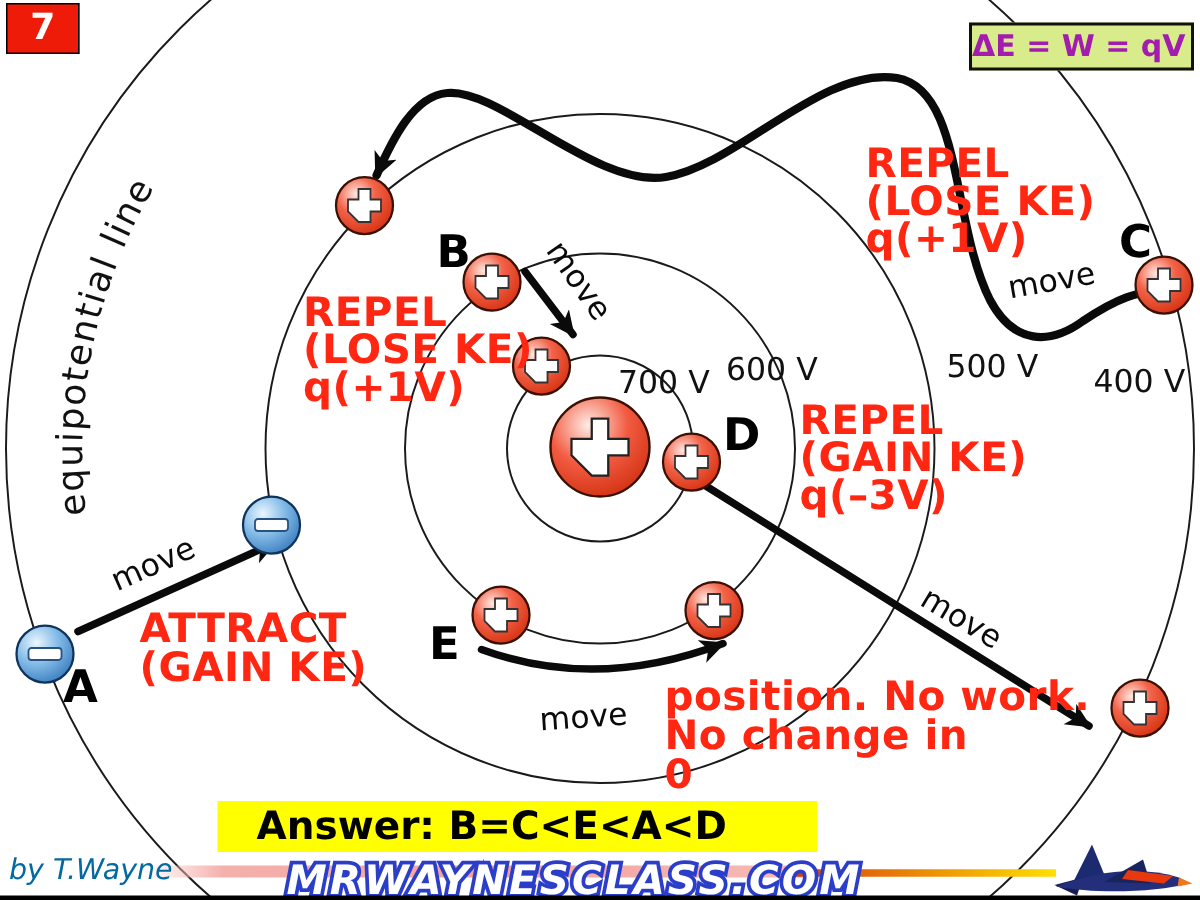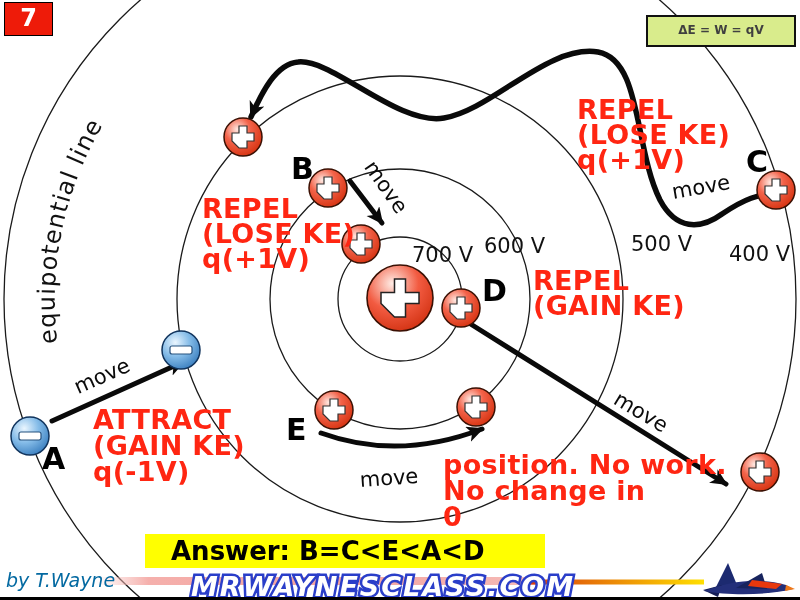--- a/index.html
+++ b/index.html
@@ -8,21 +8,21 @@
     font-family:"DejaVu Sans","Liberation Sans",sans-serif;
   }
   .stage svg{position:absolute;left:0;top:0;}
   .abs{position:absolute;white-space:nowrap;}
   .slide-num{
     left:4px;top:2px;width:47px;height:32px;background:#ee1b09;border:1px solid #000;
     color:#fff;font-weight:bold;font-size:24px;text-align:center;line-height:31px;
   }
   .formula-box{
     left:646px;top:15px;width:146px;height:28px;background:#d9ec8c;border:2px solid #111;
-    color:#404040;font-weight:bold;font-size:12px;text-align:center;line-height:27px;
+    color:#a21caf;font-weight:bold;font-size:20px;text-align:left;line-height:27px;
   }
   .volt{font-size:21px;color:#111;}
   .pt{font-weight:900;font-size:30px;color:#000;}
   .red-note{color:#ff2612;font-weight:800;font-size:27px;line-height:25px;letter-spacing:.3px;}
   .red-note.lh26{line-height:26px;}
   .move{font-size:21px;color:#0a0a0a;transform-origin:center;}
   .answer-box{
     left:145px;top:534px;width:400px;height:34px;background:#ffff00;
     color:#000;font-weight:bold;font-size:26px;line-height:34px;padding-left:26px;box-sizing:border-box;
   }
@@ -178,25 +178,25 @@
     <div>q(+1V)</div>
   </div>
   <div class="abs red-note" style="left:577px;top:97px;">
     <div>REPEL</div>
     <div>(LOSE KE)</div>
     <div>q(+1V)</div>
   </div>
   <div class="abs red-note" style="left:533px;top:268px;">
     <div>REPEL</div>
     <div>(GAIN KE)</div>
+    <div>q(–3V)</div>
   </div>
   <div class="abs red-note lh26" style="left:93px;top:407px;">
     <div>ATTRACT</div>
     <div>(GAIN KE)</div>
-    <div>q(-1V)</div>
   </div>
   <div class="abs red-note lh26" style="left:443px;top:452px;">
     <div>position. No work.</div>
     <div>No change in</div>
     <div>0</div>
   </div>
 
   <div class="abs answer-box">Answer: B=C&lt;E&lt;A&lt;D</div>
 
   <div class="abs credit">by T.Wayne</div>

